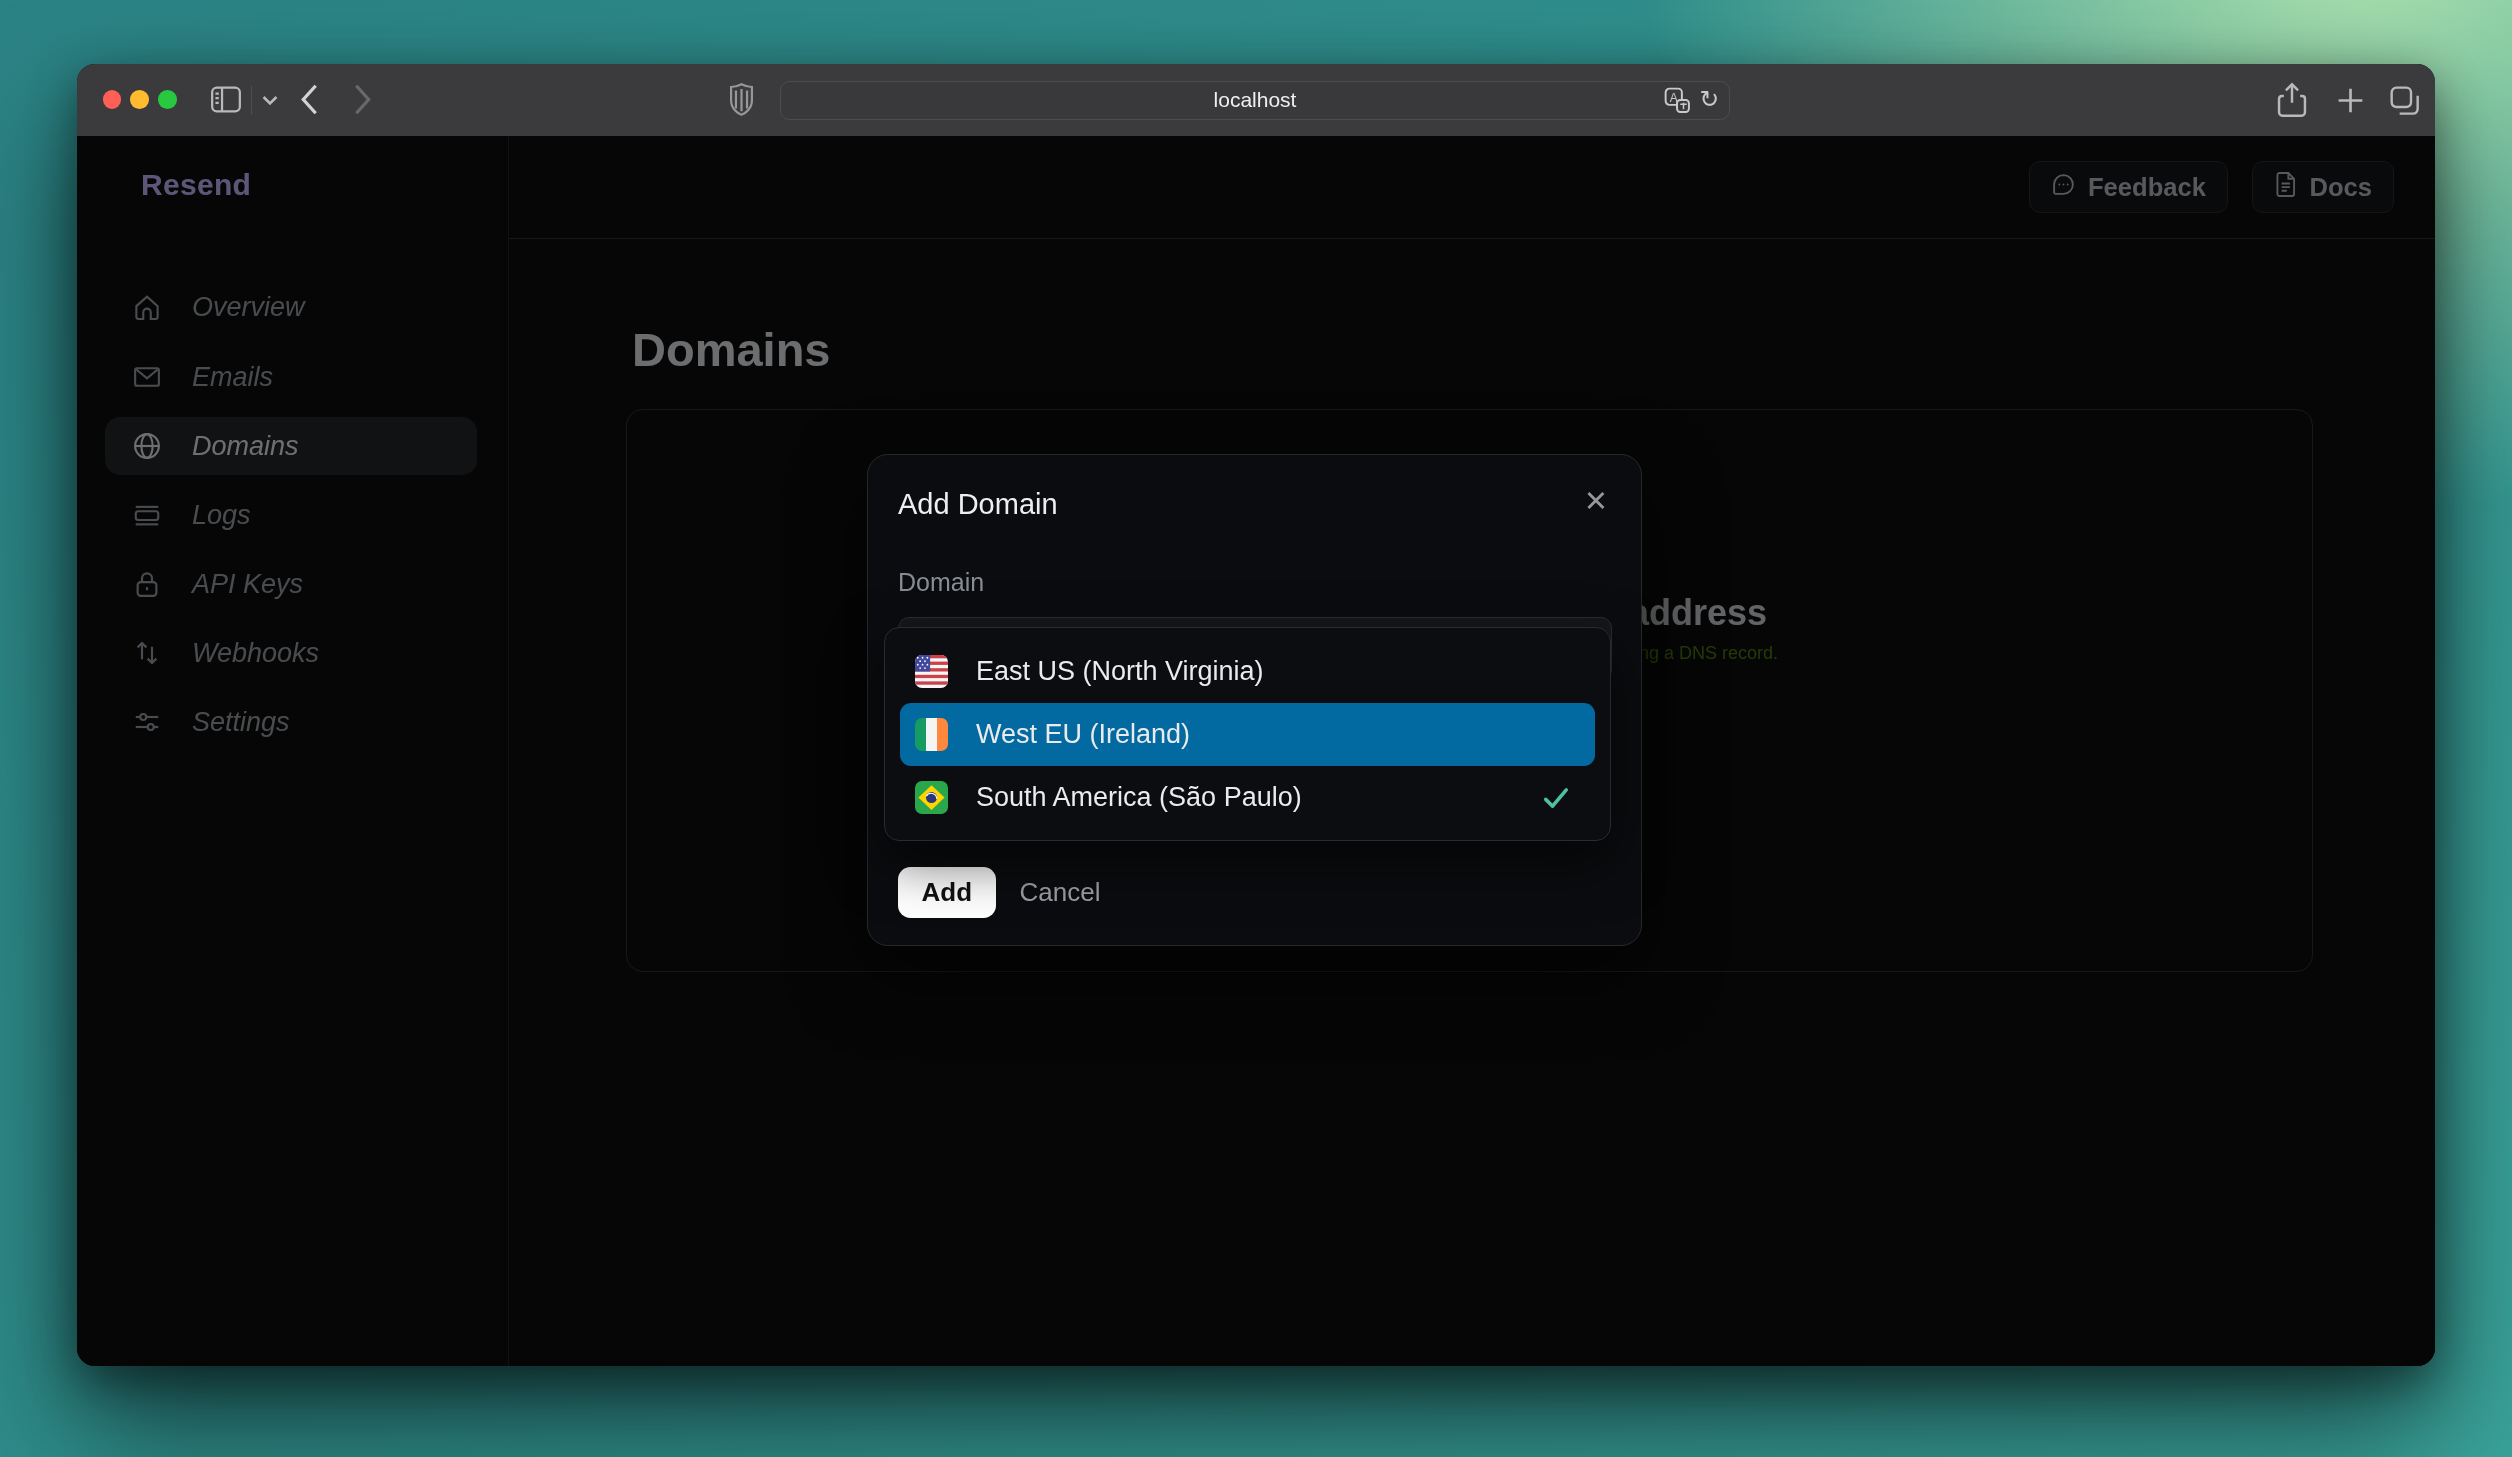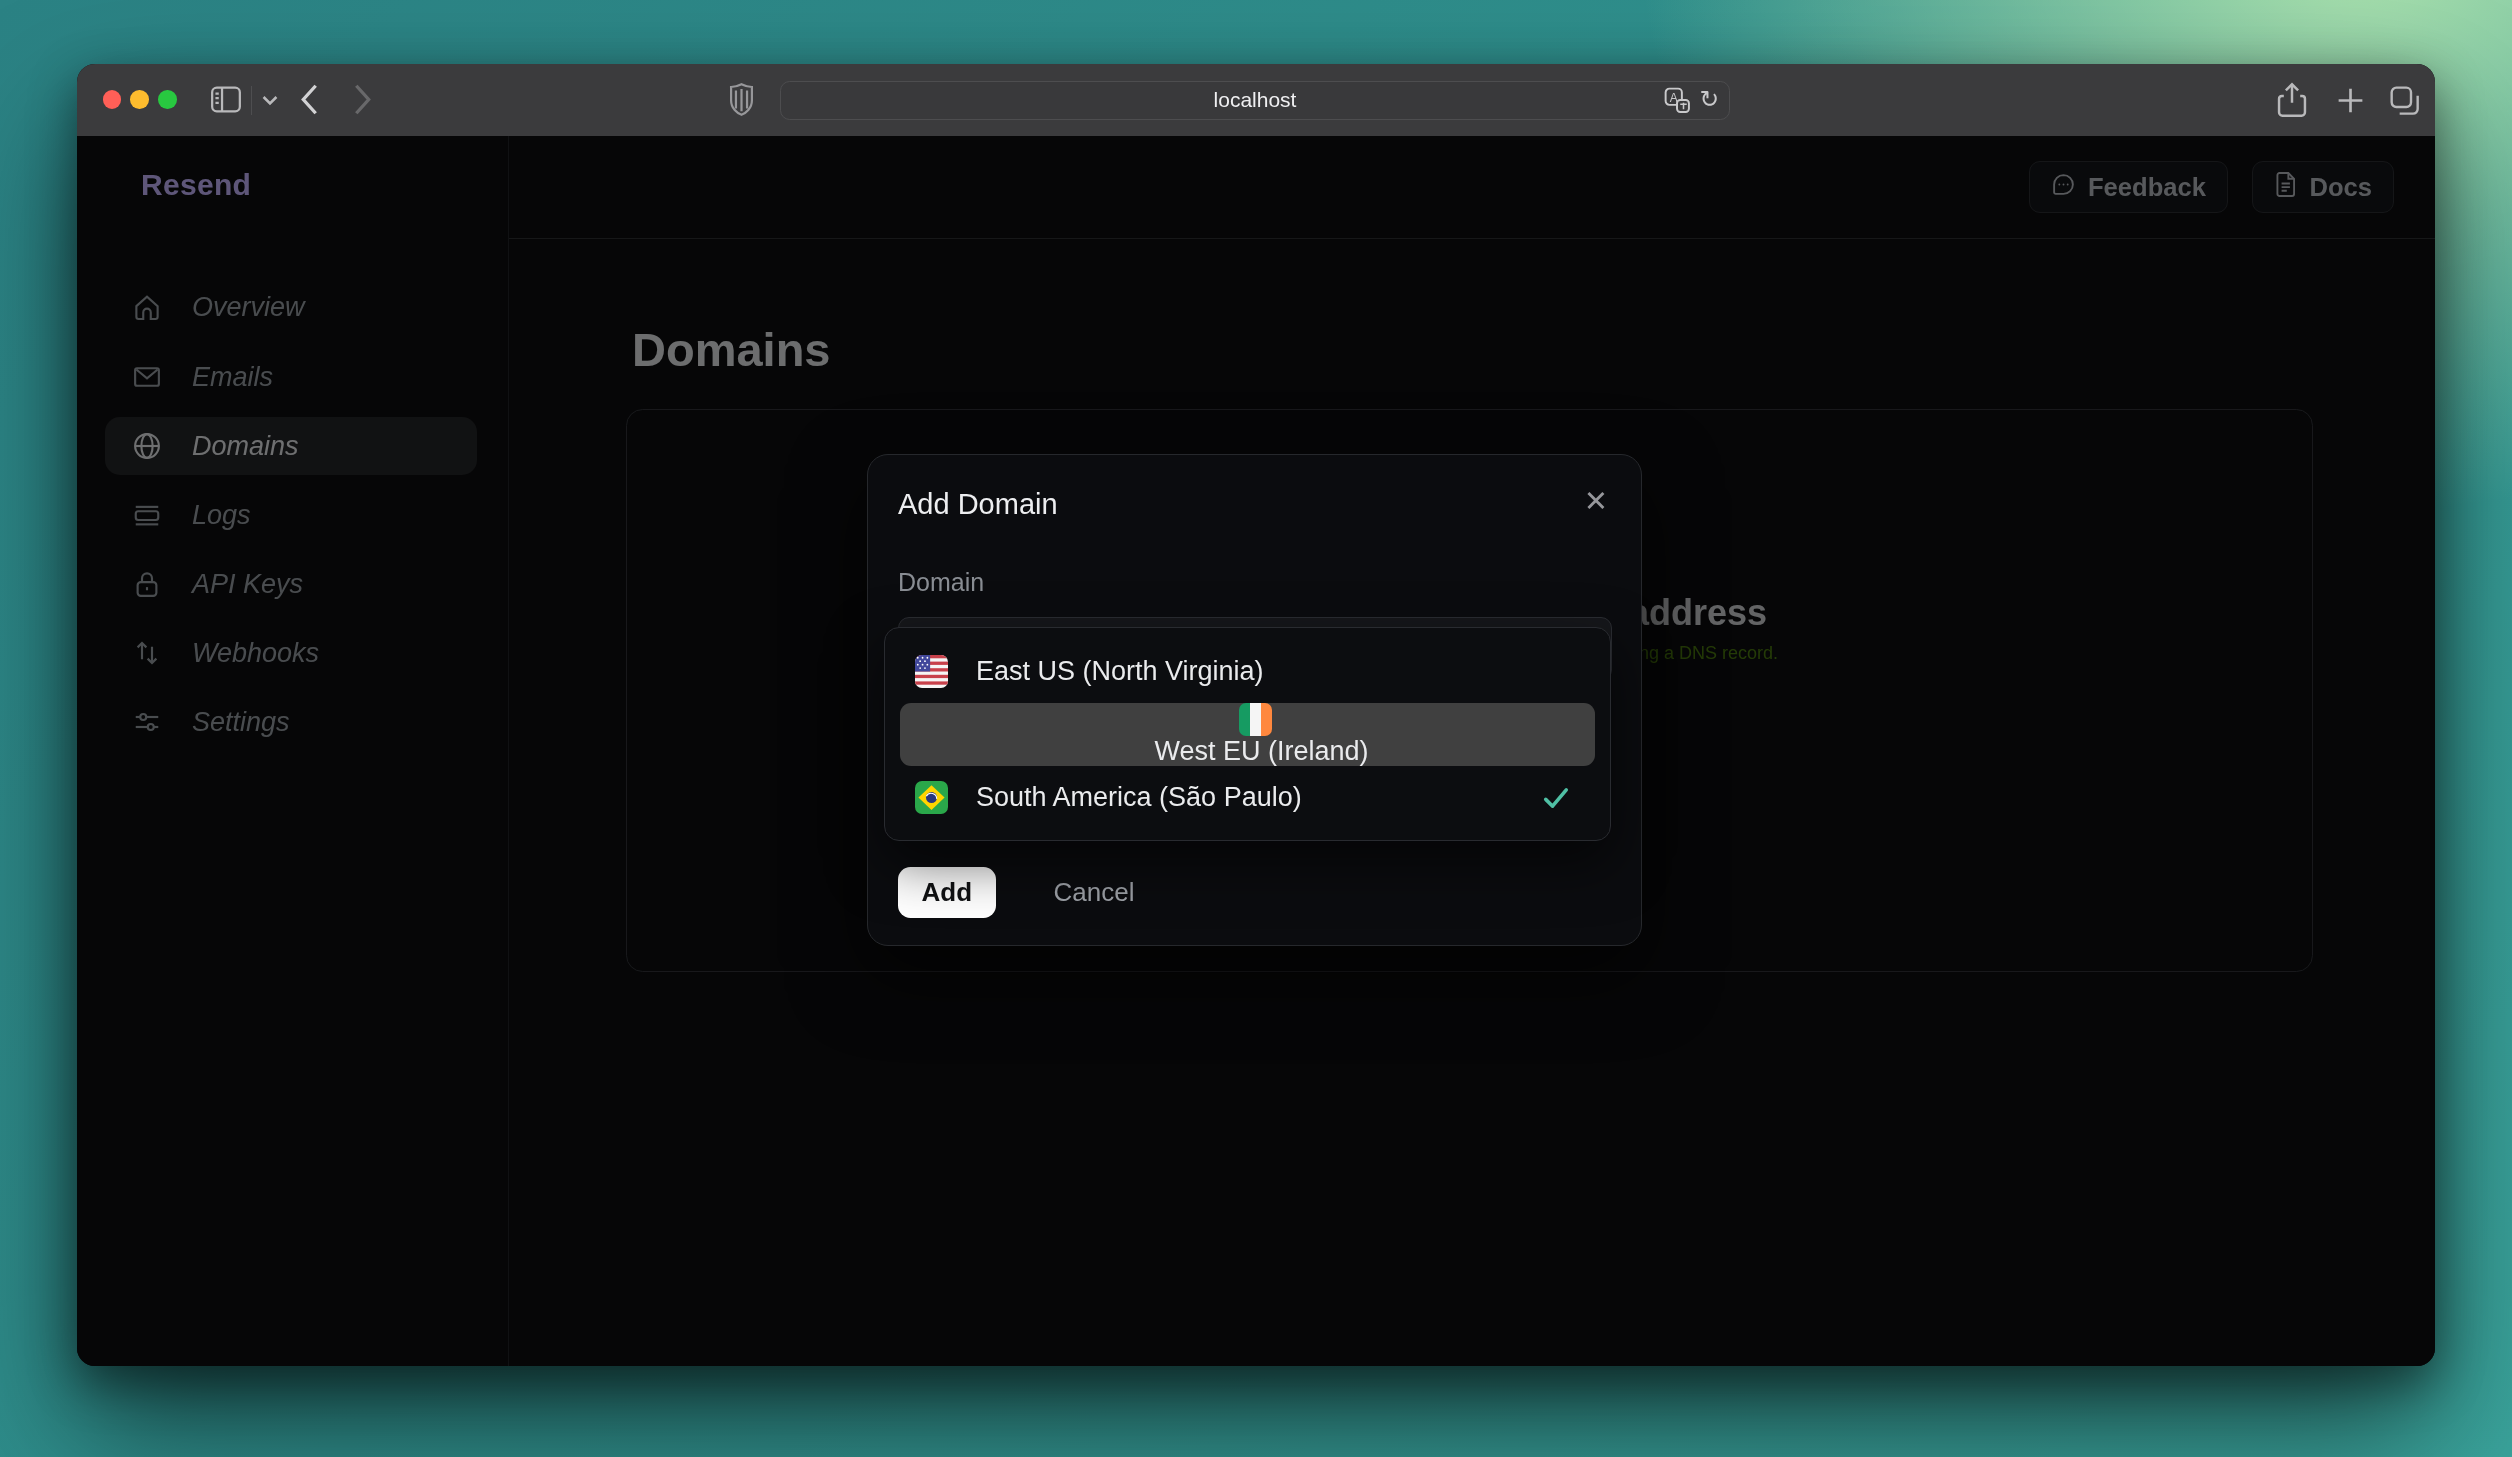--- a/index.html
+++ b/index.html
@@ -42,29 +42,29 @@
   .frag-h{position:absolute;left:1552px;top:456px;font-size:36px;font-weight:bold;color:#cfd1d4;white-space:nowrap;}
   .frag-s{position:absolute;left:1562px;top:507px;font-size:18px;color:#4d7c0f;white-space:nowrap;}
   
   .modal{position:absolute;left:790px;top:318px;width:775px;height:492px;z-index:20;background:#0b0c0f;
     border:1.4px solid #26282c;border-radius:21px;box-sizing:border-box;box-shadow:0 28px 76px rgba(0,0,0,.65);}
   .mtitle{position:absolute;left:30px;top:33px;font-size:29px;color:#edeef0;}
   .mclose{position:absolute;right:33px;top:32px;font-size:29px;color:#96979b;line-height:1;cursor:pointer;}
   .mlabel{position:absolute;left:30px;top:113px;font-size:25px;color:#898d93;}
   .minput{position:absolute;left:30px;top:162px;width:714px;height:64px;box-sizing:border-box;border-radius:11px;
     background:#16171b;border:1.4px solid #2b2d32;color:#e8e8ea;font-size:25.6px;padding:0 19.3px;outline:none;}
-  .mbuttons{position:absolute;left:30px;top:412px;height:51px;display:flex;align-items:center;gap:58px;}
+  .mbuttons{position:absolute;left:30px;top:412px;height:51px;display:flex;align-items:center;gap:24px;}
   .addbtn{height:51px;padding:0 23.5px;border-radius:12.4px;border:none;background:#ffffff;color:#101113;
     font-size:26px;font-weight:bold;display:flex;align-items:center;cursor:pointer;}
   .cancelbtn{font-size:26px;font-weight:normal;color:#9da1a7;cursor:pointer;}
   
   .dropdown{position:absolute;left:807px;top:491px;width:727px;height:214px;z-index:30;background:#0c0d10;
     border:1.4px solid #292b30;border-radius:15px;box-sizing:border-box;box-shadow:0 21px 55px rgba(0,0,0,.6);padding:12.4px 15px;}
   .opt{position:relative;height:63px;border-radius:11px;display:flex;align-items:center;cursor:pointer;}
-  .opt.hl{background:#404040;flex-direction:column;}
+  .opt.hl{background:#0369a1;}
   .flag{width:33px;height:33px;border-radius:7px;overflow:hidden;margin-left:15px;flex:none;}
   .optlabel{margin-left:28px;font-size:27px;color:#eaebed;}
   .optcheck{position:absolute;right:26px;display:flex;}
 </style>
 </head>
 <body>
 
 <div class="stage">
   <div class="window">
 

